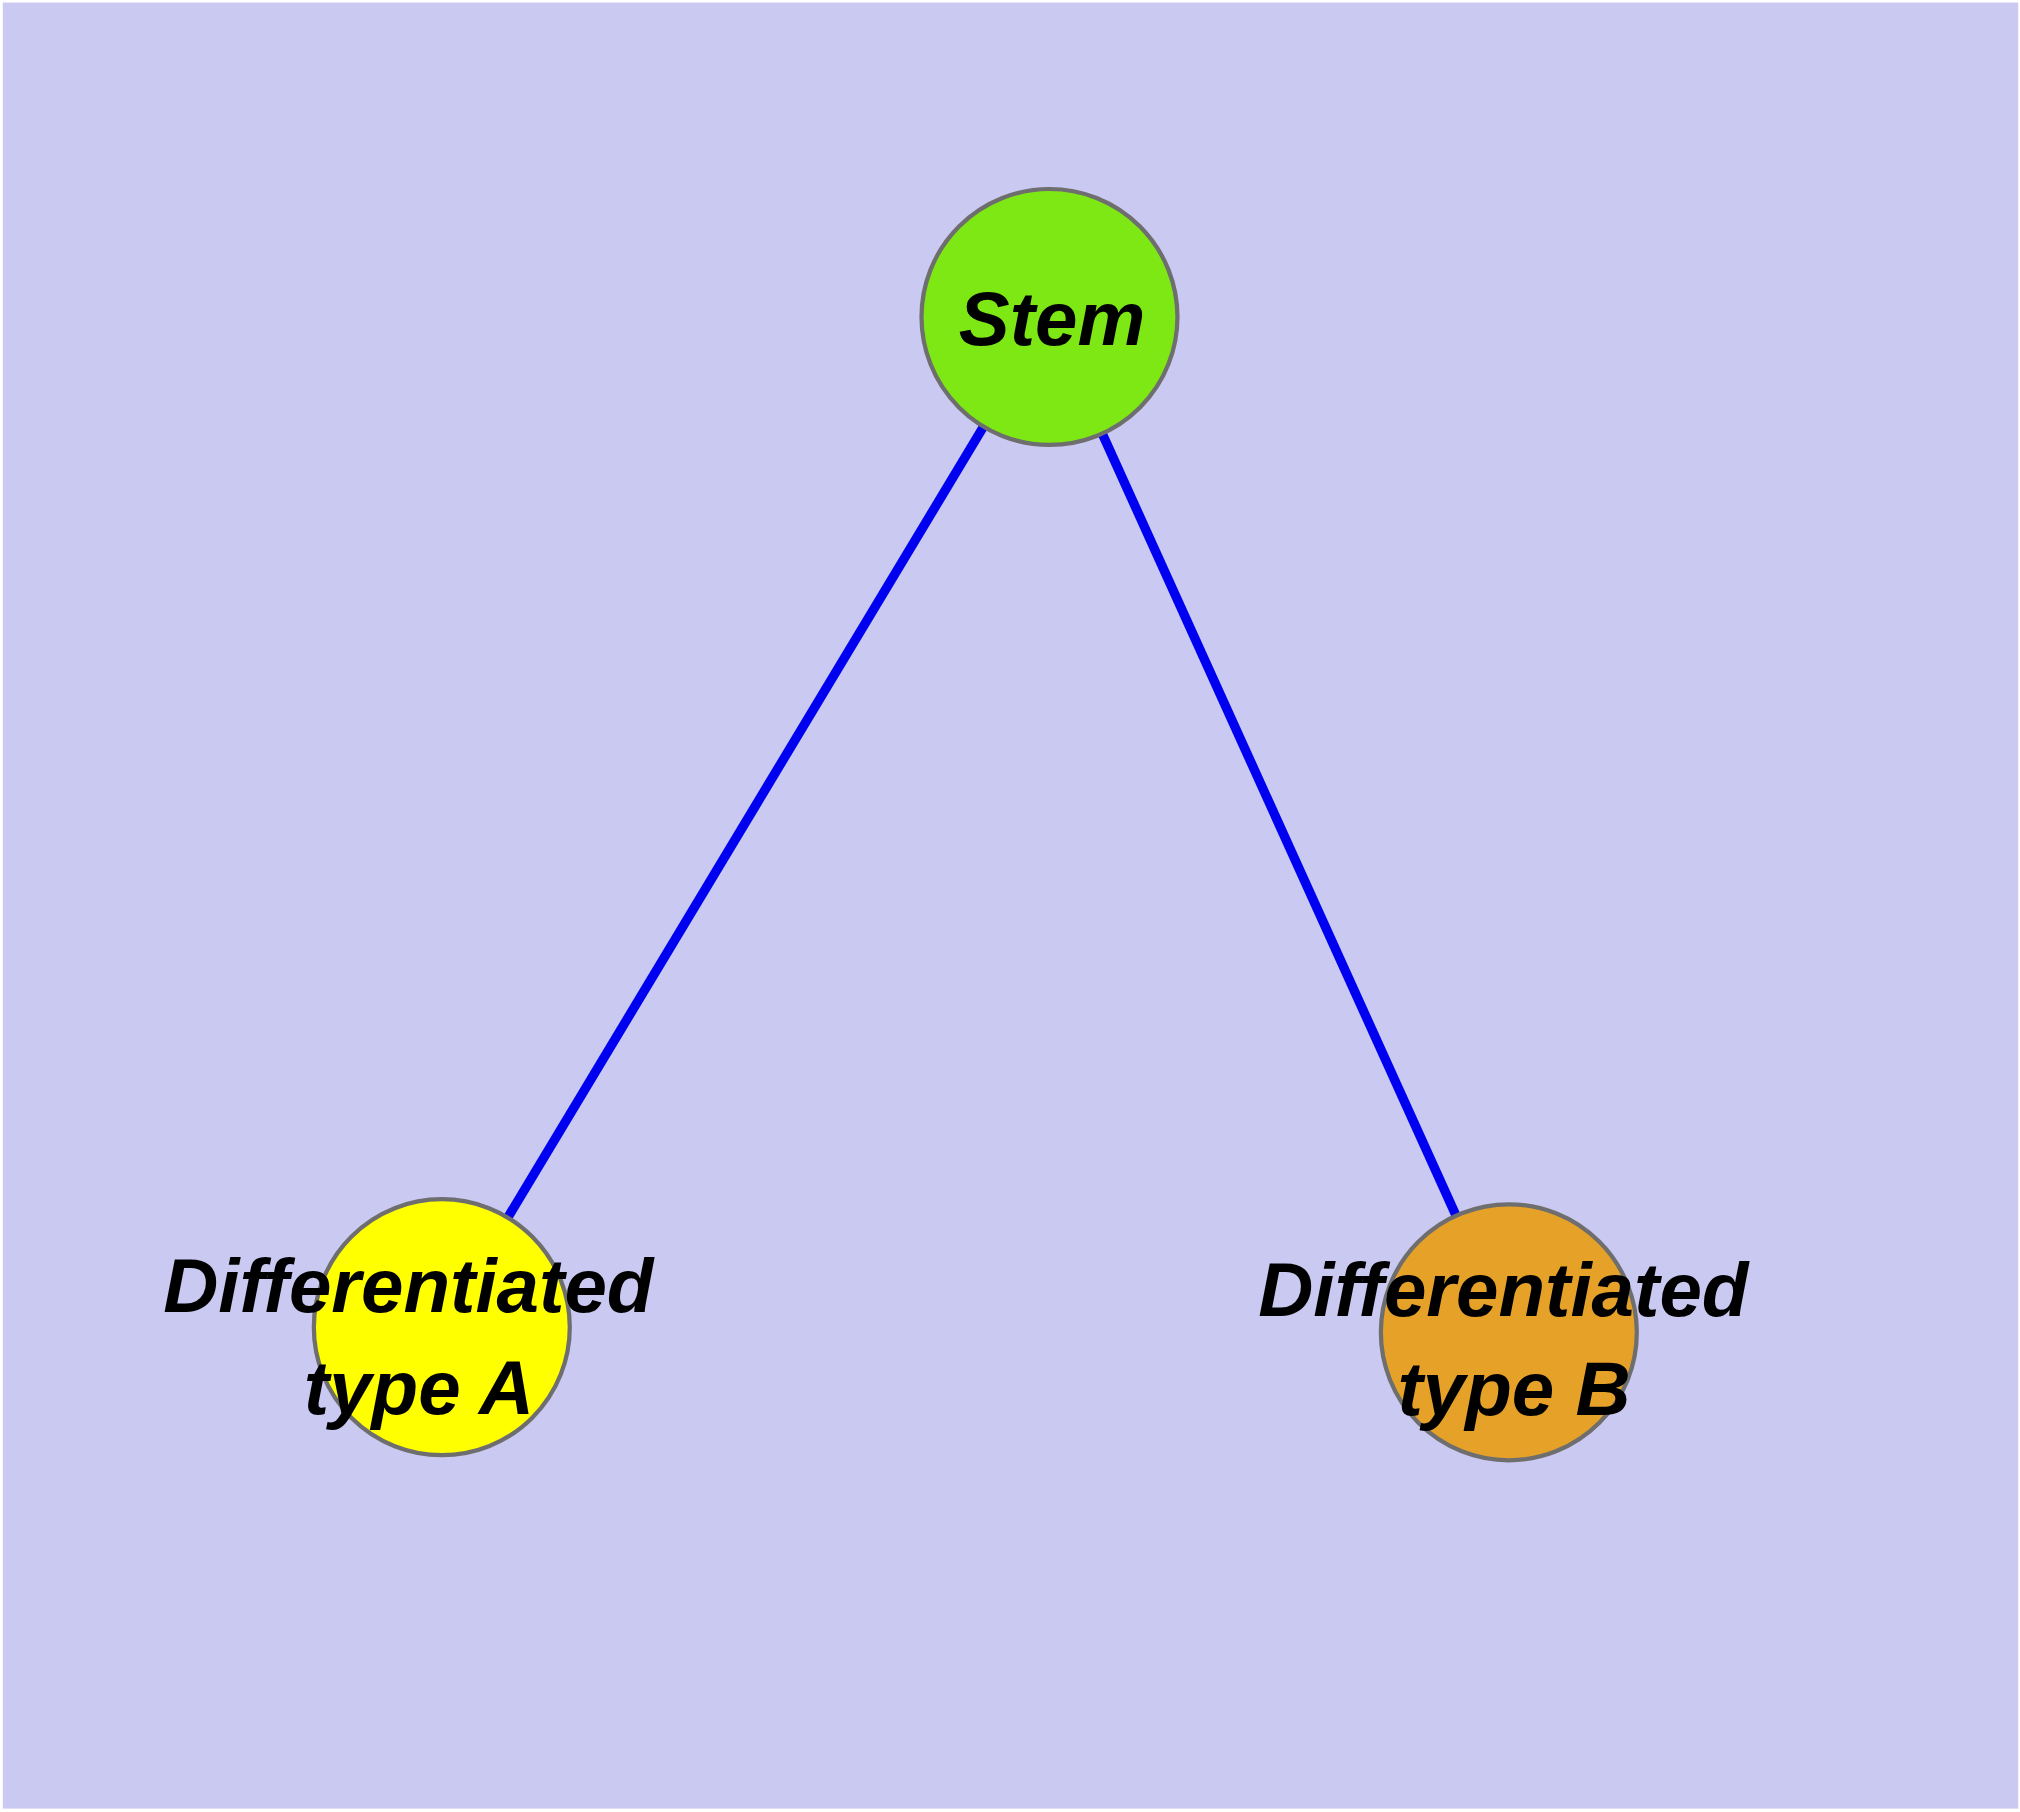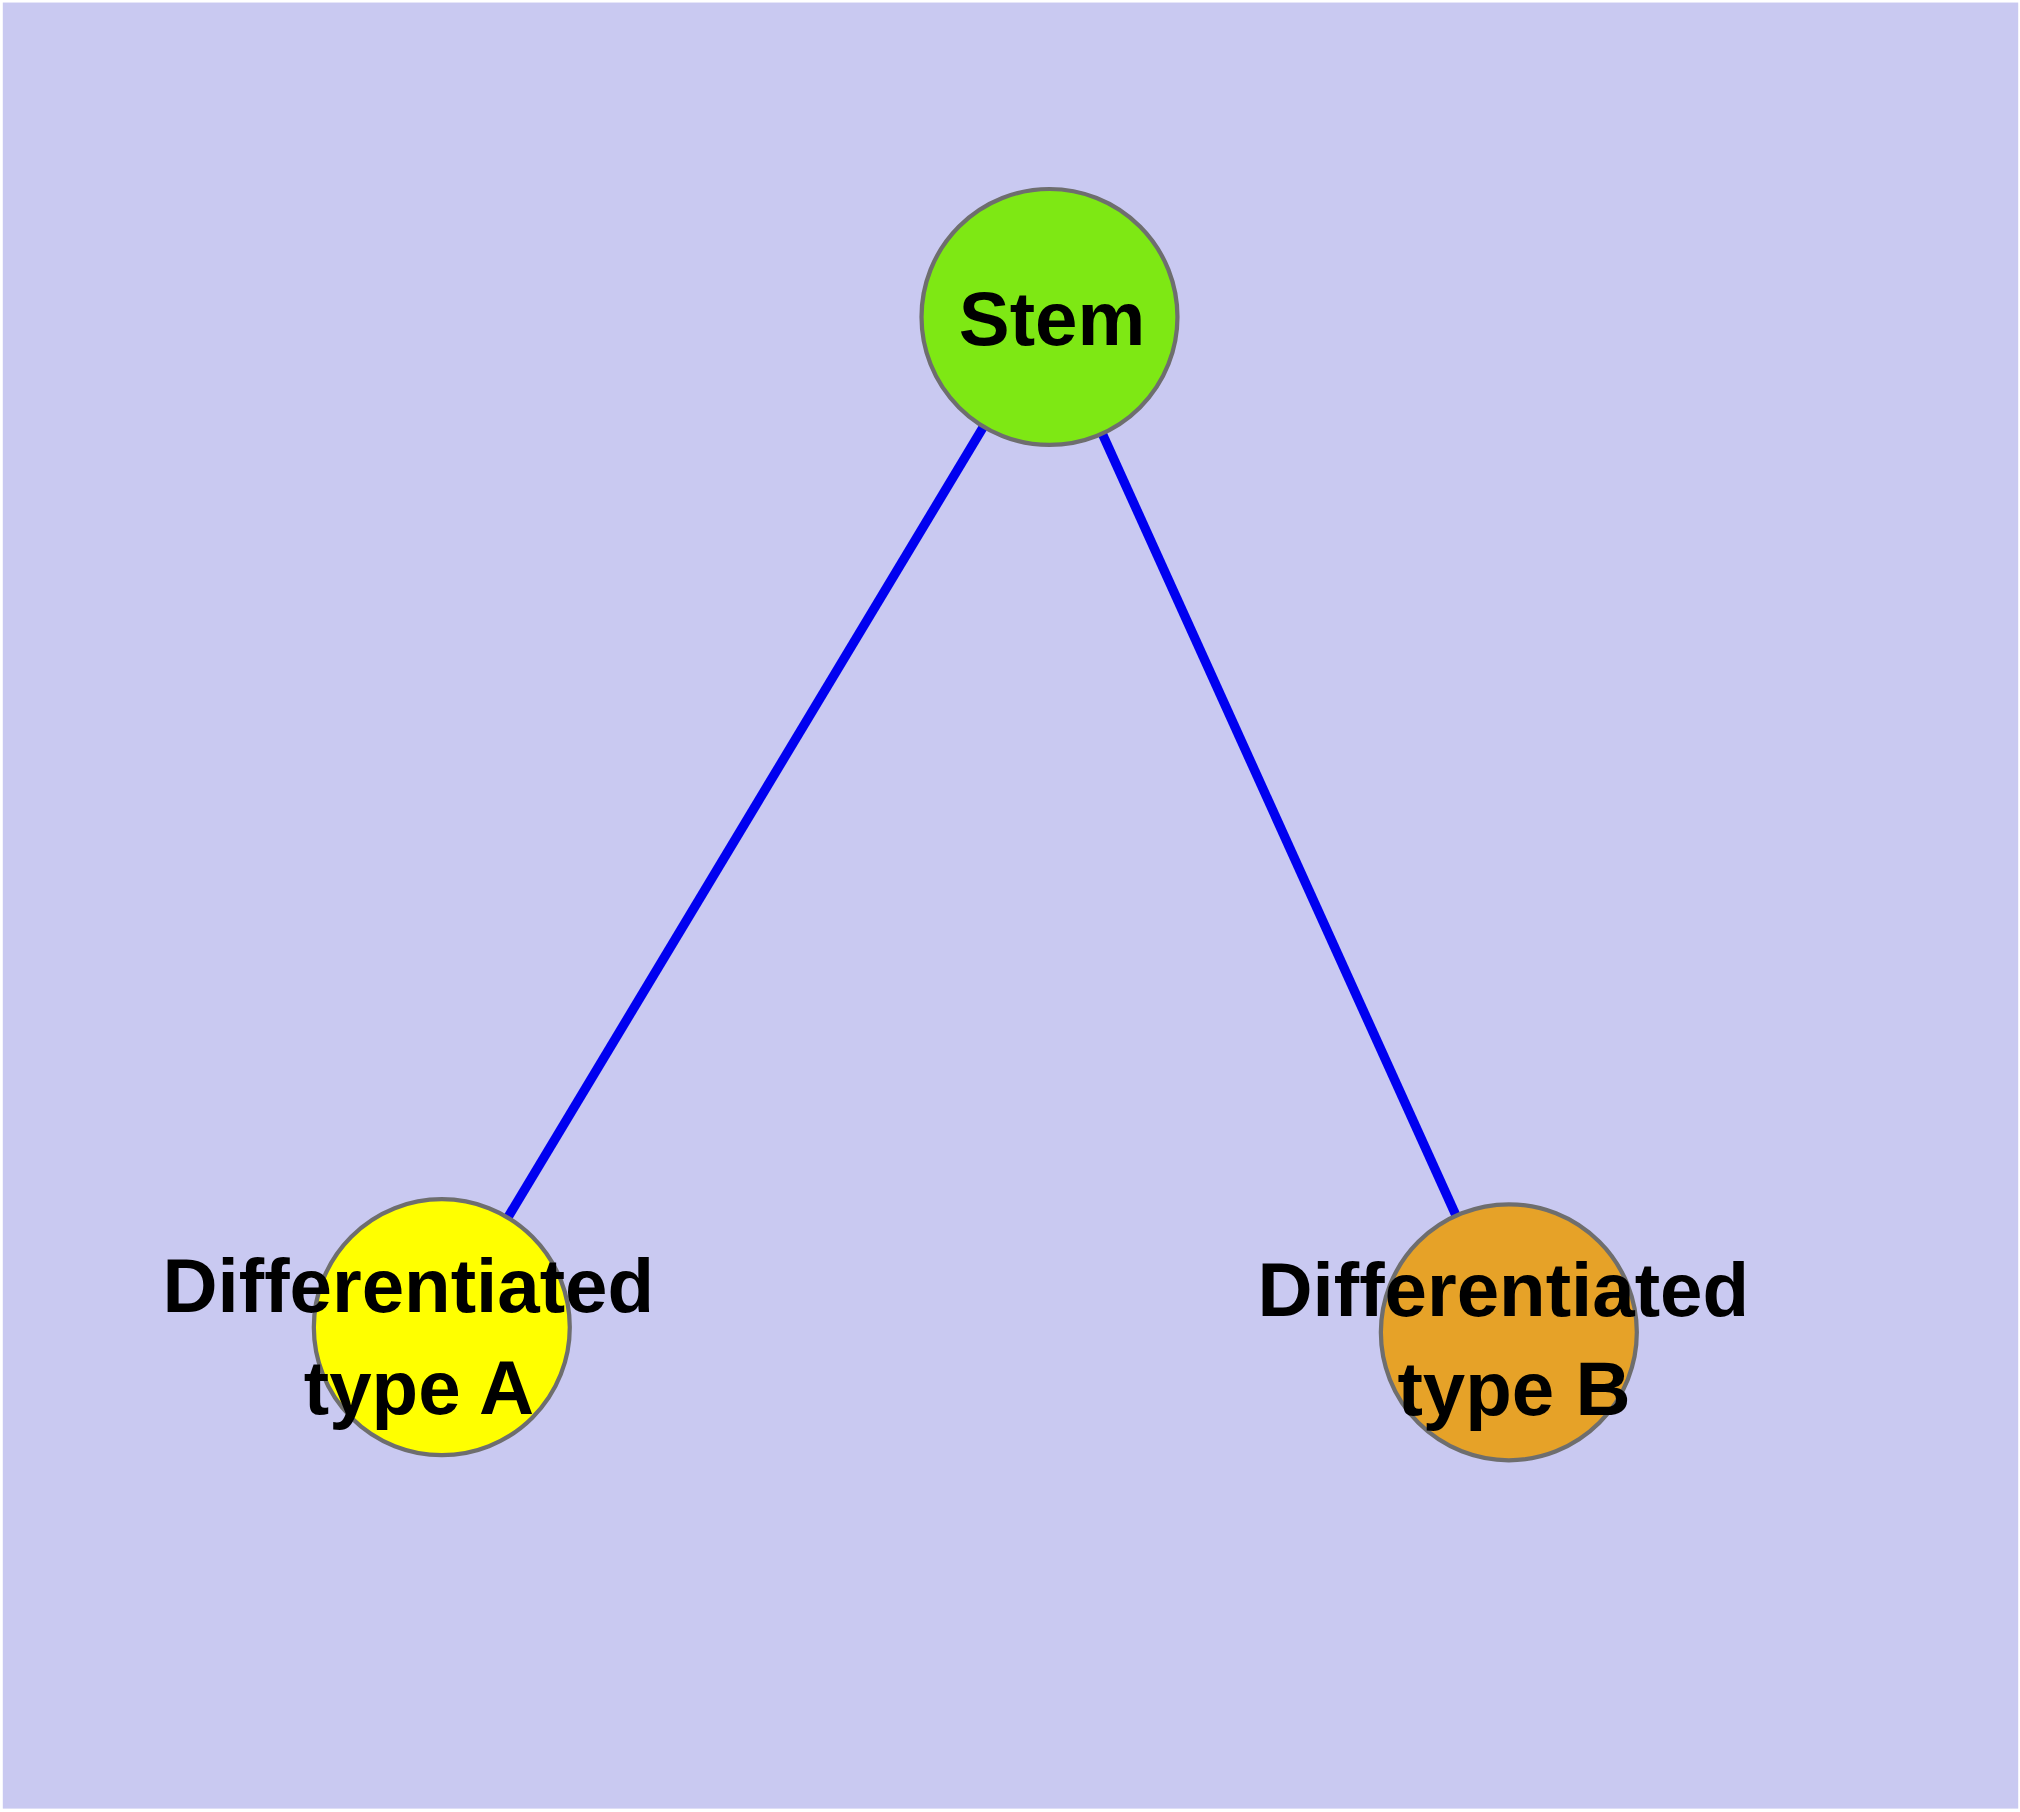--- a/index.html
+++ b/index.html
@@ -8,20 +8,21 @@
     width: 2021px;
     height: 1812px;
     background: #ffffff;
     overflow: hidden;
     font-family: "Liberation Sans", sans-serif;
   }
   .diagram-wrap {
     position: relative;
     width: 2021px;
     height: 1548px;
+    font-style: italic;
   }
   svg.graph {
     display: block;
     width: 2021px;
     height: 1812px;
   }
   .edge {
     stroke-width: 11px;
     stroke-linecap: butt;
     fill: none;

